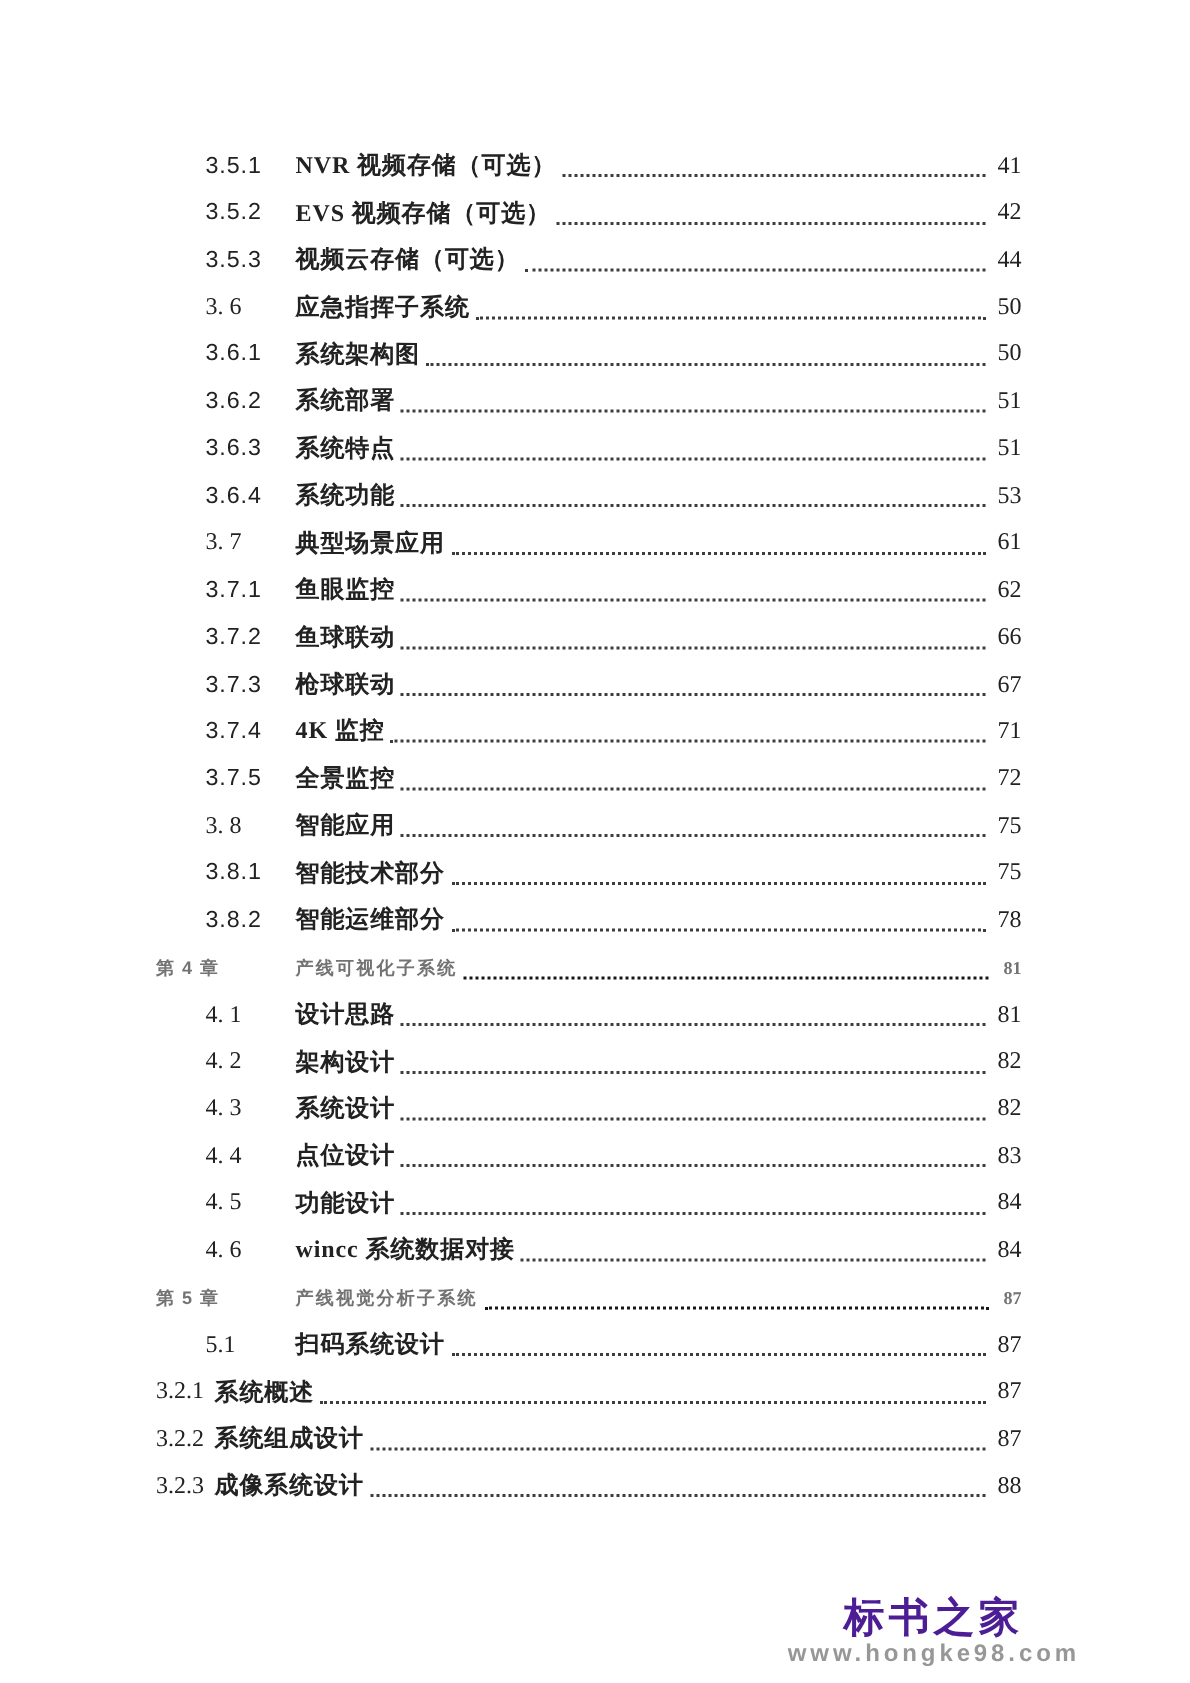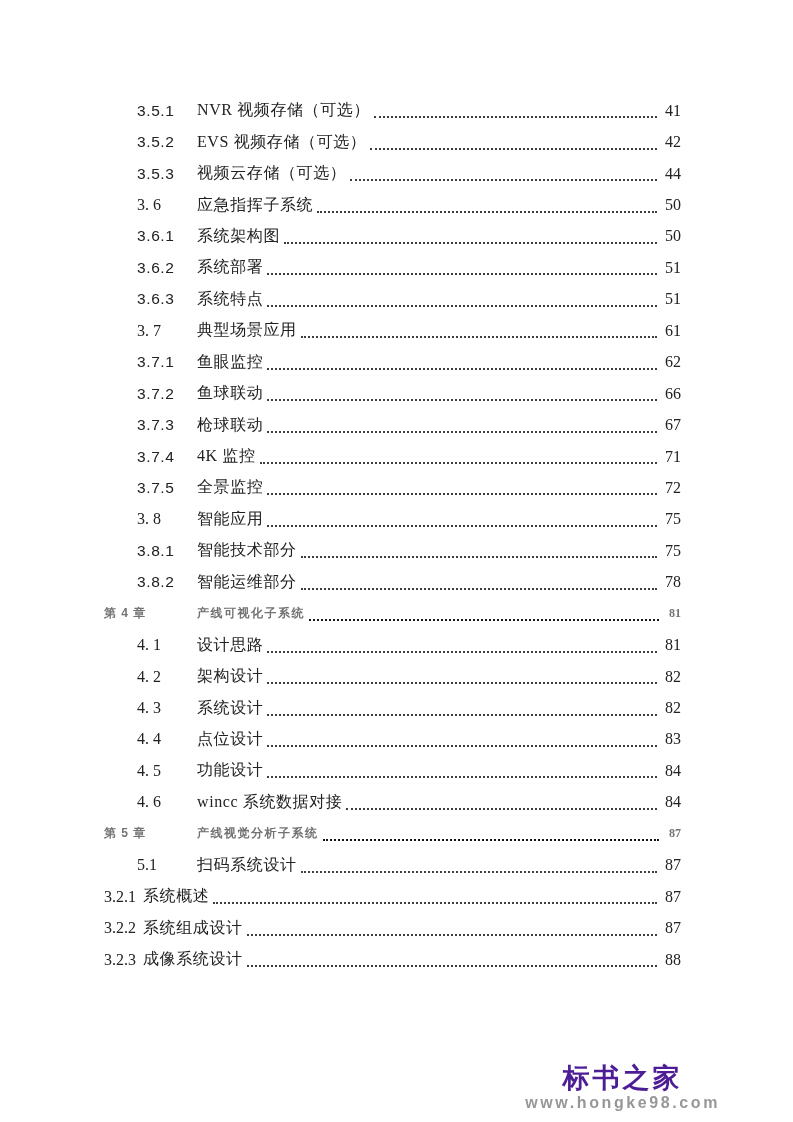--- a/index.html
+++ b/index.html
@@ -37,20 +37,21 @@
     font-size: 15.5px;
     letter-spacing: 0.6px;
   }
   .row.lvl-sec .num {
     font-family: "Liberation Serif", "DejaVu Serif", serif;
   }
   .title {
     flex: none;
     font-family: "Liberation Serif", "DejaVu Serif", serif;
     letter-spacing: 0.6px;
+    font-weight: bold;
   }
   .leader {
     flex: 1 1 auto;
     height: 13px;
     margin: 0 3px 0 4px;
     border-bottom: 2px dotted #3d3d3d;
     min-width: 10px;
   }
   .pagenum {
     flex: none;
@@ -150,20 +151,26 @@
         <span class="title">系统部署</span>
         <span class="leader"></span>
         <span class="pagenum">51</span>
       </div>
       <div class="row lvl-sub">
         <span class="num">3.6.3</span>
         <span class="title">系统特点</span>
         <span class="leader"></span>
         <span class="pagenum">51</span>
       </div>
+      <div class="row lvl-sub">
+        <span class="num">3.6.4</span>
+        <span class="title">系统功能</span>
+        <span class="leader"></span>
+        <span class="pagenum">53</span>
+      </div>
       <div class="row lvl-sec">
         <span class="num">3. 7</span>
         <span class="title">典型场景应用</span>
         <span class="leader"></span>
         <span class="pagenum">61</span>
       </div>
       <div class="row lvl-sub">
         <span class="num">3.7.1</span>
         <span class="title">鱼眼监控</span>
         <span class="leader"></span>

